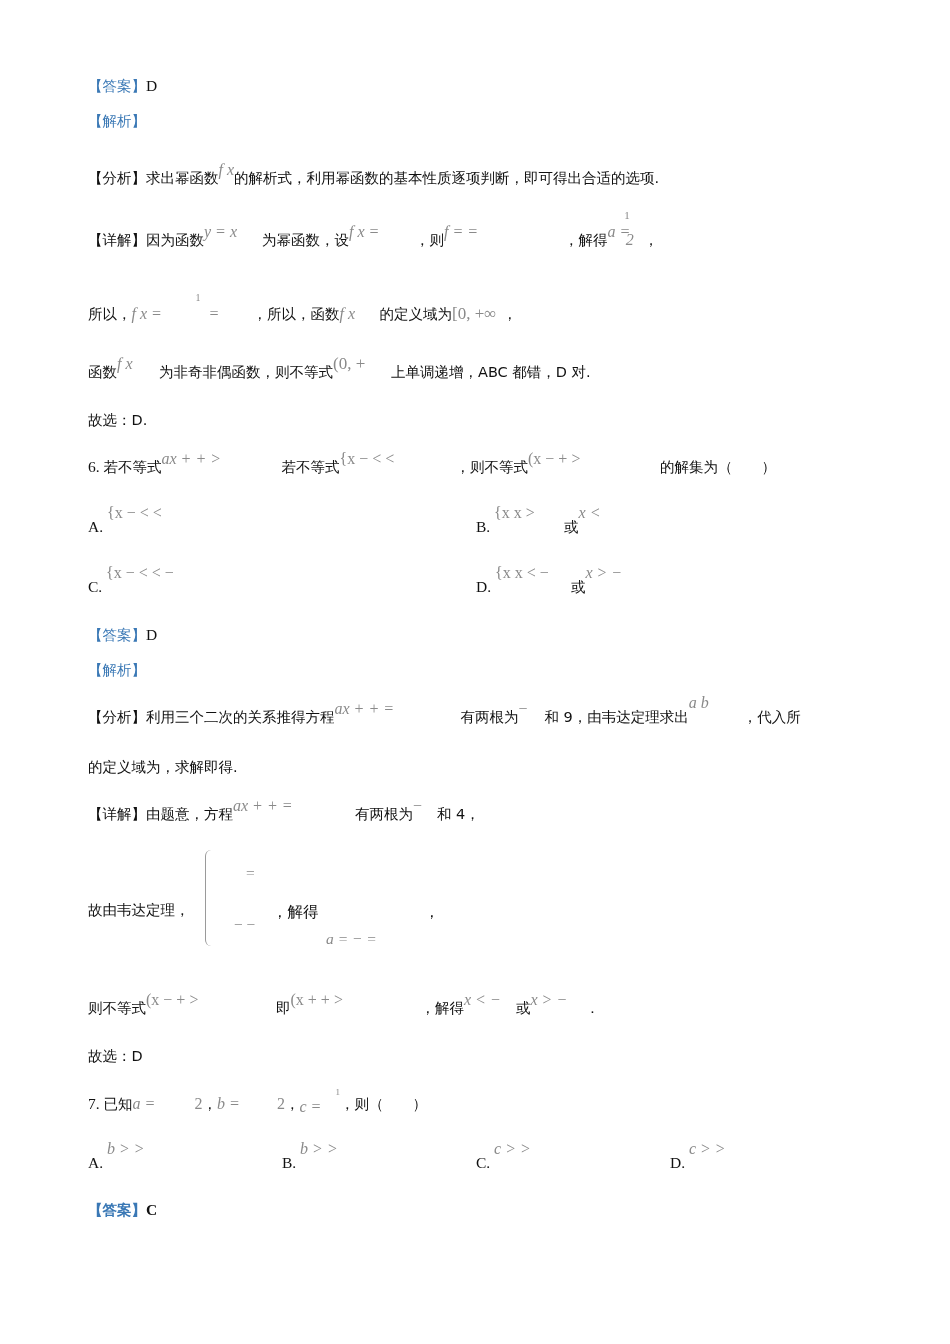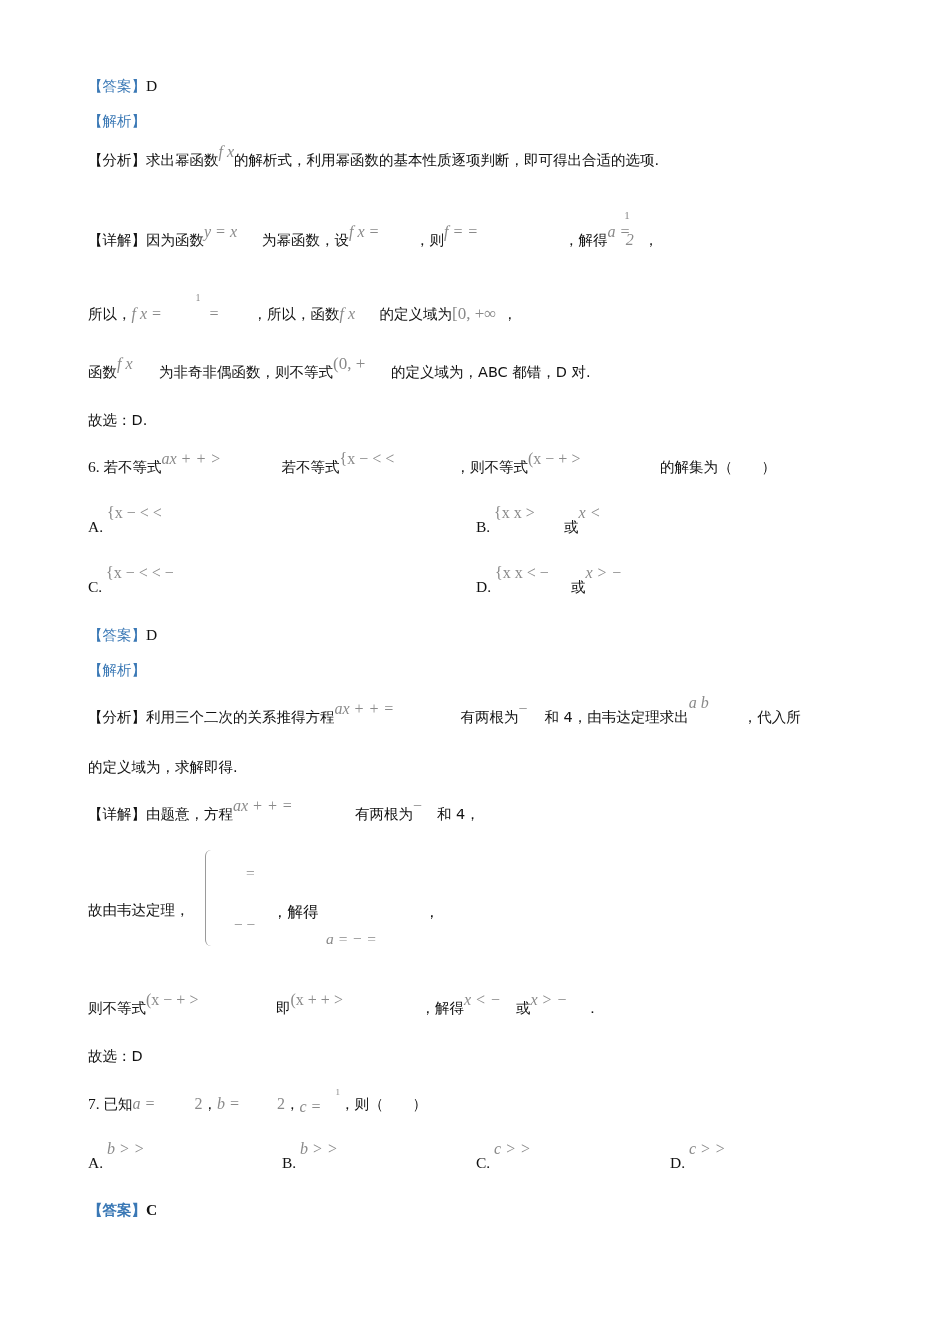--- a/index.html
+++ b/index.html
@@ -59,34 +59,34 @@
 <body>
 
 <div class="line" style="top:76px;">
   <span class="cjk tag">【答案】</span><span>D</span>
 </div>
 
 <div class="line" style="top:111px;">
   <span class="cjk tag">【解析】</span>
 </div>
 
-<div class="line" style="top:150px;">
+<div class="line" style="top:168px;">
   <span class="cjk">【分析】</span><span class="cjk">求出幂函数</span><span class="m mu">f  x</span><span class="cjk">的解析式，利用幂函数的基本性质逐项判断，即可得出合适的选项.</span>
 </div>
 
 <div class="line" style="top:230px;">
   <span class="cjk">【详解】</span><span class="cjk">因为函数</span><span class="m mu" style="width:58px;">y =     x</span><span class="cjk">为幂函数，设</span><span class="m mu" style="width:66px;">f  x  =</span><span class="cjk">，则</span><span class="m mu" style="width:120px;">f      =     =</span><span class="cjk">，解得</span><span class="m mu">a =</span><span class="m" style="font-size:11px;top:-26px;left:-6px;font-style:normal;">1</span><span class="m" style="left:-10px;">2</span><span class="cjk">，</span>
 </div>
 
 <div class="line" style="top:304px;">
   <span class="cjk">所以，</span><span class="m" style="width:64px;">f  x  =</span><span class="m" style="font-size:10px;top:-18px;font-style:normal;">1</span><span class="m" style="width:44px;padding-left:8px;">=</span><span class="cjk">，所以，函数</span><span class="m" style="width:40px;">f  x</span><span class="cjk">的定义域为</span><span class="m" style="font-style:normal;font-size:17px;">[0, +∞</span><span class="cjk" style="padding-left:6px;">，</span>
 </div>
 
 <div class="line" style="top:362px;">
-  <span class="cjk">函数</span><span class="m mu" style="width:42px;">f  x</span><span class="cjk">为非奇非偶函数，则不等式</span><span class="m mu" style="width:58px;font-style:normal;font-size:17px;">(0, +</span><span class="cjk">的定义域为，ABC 都错，D 对.</span>
+  <span class="cjk">函数</span><span class="m mu" style="width:42px;">f  x</span><span class="cjk">为非奇非偶函数，则不等式</span><span class="m mu" style="width:58px;font-style:normal;font-size:17px;">(0, +</span><span class="cjk">上单调递增，ABC 都错，D 对.</span>
 </div>
 
 <div class="line" style="top:410px;">
   <span class="cjk">故选：D.</span>
 </div>
 
 <div class="line" style="top:457px;">
   <span>6.</span>
   <span class="cjk">若不等式</span><span class="m mu" style="width:120px;">ax  +     +  &gt;</span><span class="cjk">若不等式</span><span class="m mu" style="width:116px;font-style:normal;">{x  −  &lt;  &lt;</span><span class="cjk">，则不等式</span><span class="m mu" style="width:132px;font-style:normal;">(x −          +    &gt;</span><span class="cjk">的解集为（　　）</span>
 </div>
@@ -109,21 +109,21 @@
 </div>
 
 <div class="line" style="top:625px;">
   <span class="cjk tag">【答案】</span><span>D</span>
 </div>
 <div class="line" style="top:660px;">
   <span class="cjk tag">【解析】</span>
 </div>
 
 <div class="line" style="top:707px;">
-  <span class="cjk">【分析】</span><span class="cjk">利用三个二次的关系推得方程</span><span class="m mu" style="width:126px;">ax  +     +  =</span><span class="cjk">有两根为</span><span class="m mu" style="width:26px;font-style:normal;">−</span><span class="cjk">和 4，由韦达定理求出</span><span class="m mup" style="width:54px;">a  b</span><span class="cjk">，代入所</span>
+  <span class="cjk">【分析】</span><span class="cjk">利用三个二次的关系推得方程</span><span class="m mu" style="width:126px;">ax  +     +  =</span><span class="cjk">有两根为</span><span class="m mu" style="width:26px;font-style:normal;">−</span><span class="cjk">和 9，由韦达定理求出</span><span class="m mup" style="width:54px;">a  b</span><span class="cjk">，代入所</span>
 </div>
 <div class="line" style="top:757px;">
   <span class="cjk">的定义域为，求解即得.</span>
 </div>
 
 <div class="line" style="top:804px;">
   <span class="cjk">【详解】</span><span class="cjk">由题意，方程</span><span class="m mu" style="width:122px;">ax  +     +  =</span><span class="cjk">有两根为</span><span class="m mu" style="width:24px;font-style:normal;">−</span><span class="cjk">和 4，</span>
 </div>
 
 <div class="line" style="top:900px;">

